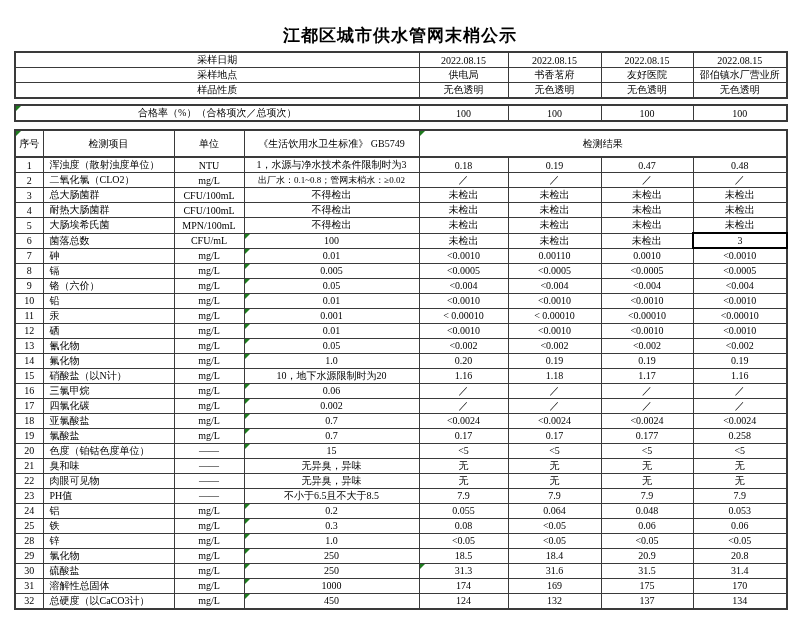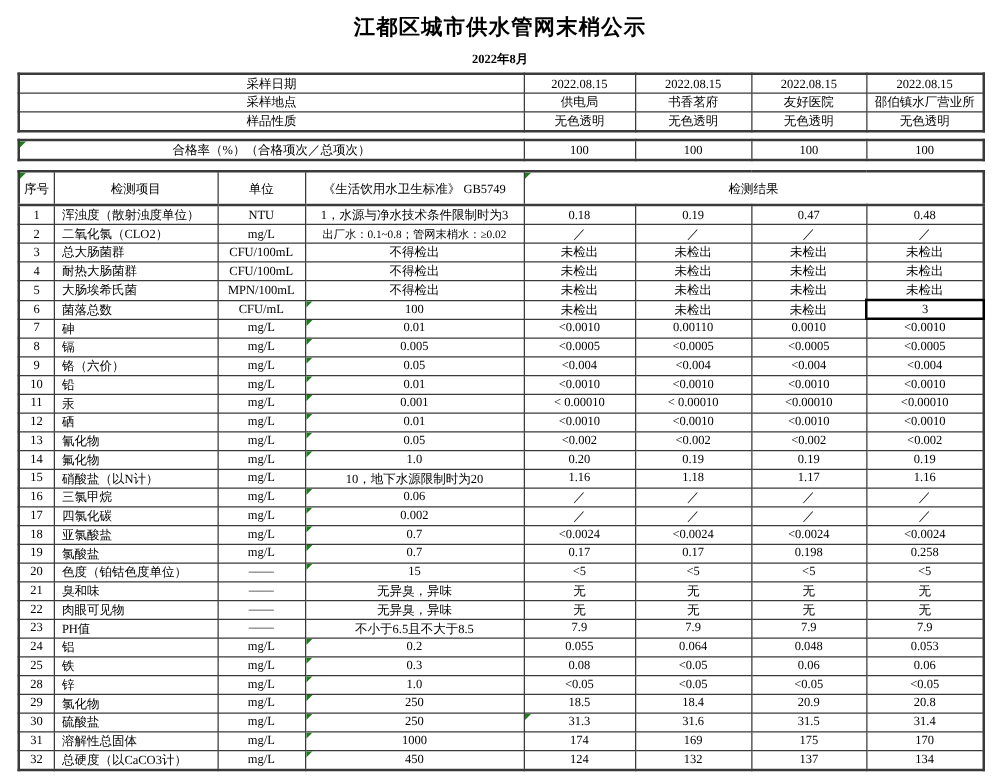--- a/index.html
+++ b/index.html
@@ -1,41 +1,40 @@
 <!DOCTYPE html>
 <html><head>
 <meta charset="utf-8">
 <style>
   html,body{margin:0;padding:0;background:#fff;}
   .page{
     width:800px;height:627px;background:#ffffff;position:relative;overflow:hidden;
     font-family:"Liberation Serif","DejaVu Serif",serif;color:#000;
   }
-  .title{padding-top:10px;text-align:center;font-size:17px;font-weight:bold;letter-spacing:1px;}
+  .title{padding-top:24px;text-align:center;font-size:17px;font-weight:bold;letter-spacing:1px;}
   .subtitle{text-align:center;font-size:10px;font-weight:bold;margin-top:7px;}
   table{border-collapse:collapse;table-layout:fixed;margin-left:14px;width:772px;}
   td,th{border:1px solid #3a3a3a;height:13px;padding:0;font-size:10px;font-weight:normal;
     text-align:center;vertical-align:middle;overflow:hidden;white-space:nowrap;position:relative;}
   .tbl{border:2px solid #3a3a3a;}
   .tbl-a{margin-top:4px;}
   .tbl-b{margin-top:5px;}
   .tbl-b td{height:14px;}
   .tbl-c{margin-top:7px;}
   .tbl-c thead td{height:25px;border-bottom:2px solid #3a3a3a;}
   .c-item{text-align:left;padding-left:6px;}
   .flag::before{content:"";position:absolute;left:0;top:0;width:0;height:0;
     border-top:5px solid #1e7b1e;border-right:5px solid transparent;}
   .sel{border:2px solid #000;}
 </style>
 </head>
 <body>
 
 <div class="page">
   <div class="title">江都区城市供水管网末梢公示</div>
-  <div class="subtitle">2022年8月</div>
 
   <table class="tbl tbl-a">
     <colgroup>
       <col style="width:404px">
         <col style="width:89px">
         <col style="width:93px">
         <col style="width:92px">
         <col style="width:94px">
     </colgroup>
     <tbody>
@@ -283,21 +282,21 @@
           <td>&lt;0.0024</td>
           <td>&lt;0.0024</td>
         </tr>
         <tr>
           <td>19</td>
           <td class="c-item">氯酸盐</td>
           <td>mg/L</td>
           <td class="flag">0.7</td>
           <td>0.17</td>
           <td>0.17</td>
-          <td>0.198</td>
+          <td>0.177</td>
           <td>0.258</td>
         </tr>
         <tr>
           <td>20</td>
           <td class="c-item">色度（铂钴色度单位）</td>
           <td>——</td>
           <td class="flag">15</td>
           <td>&lt;5</td>
           <td>&lt;5</td>
           <td>&lt;5</td>

